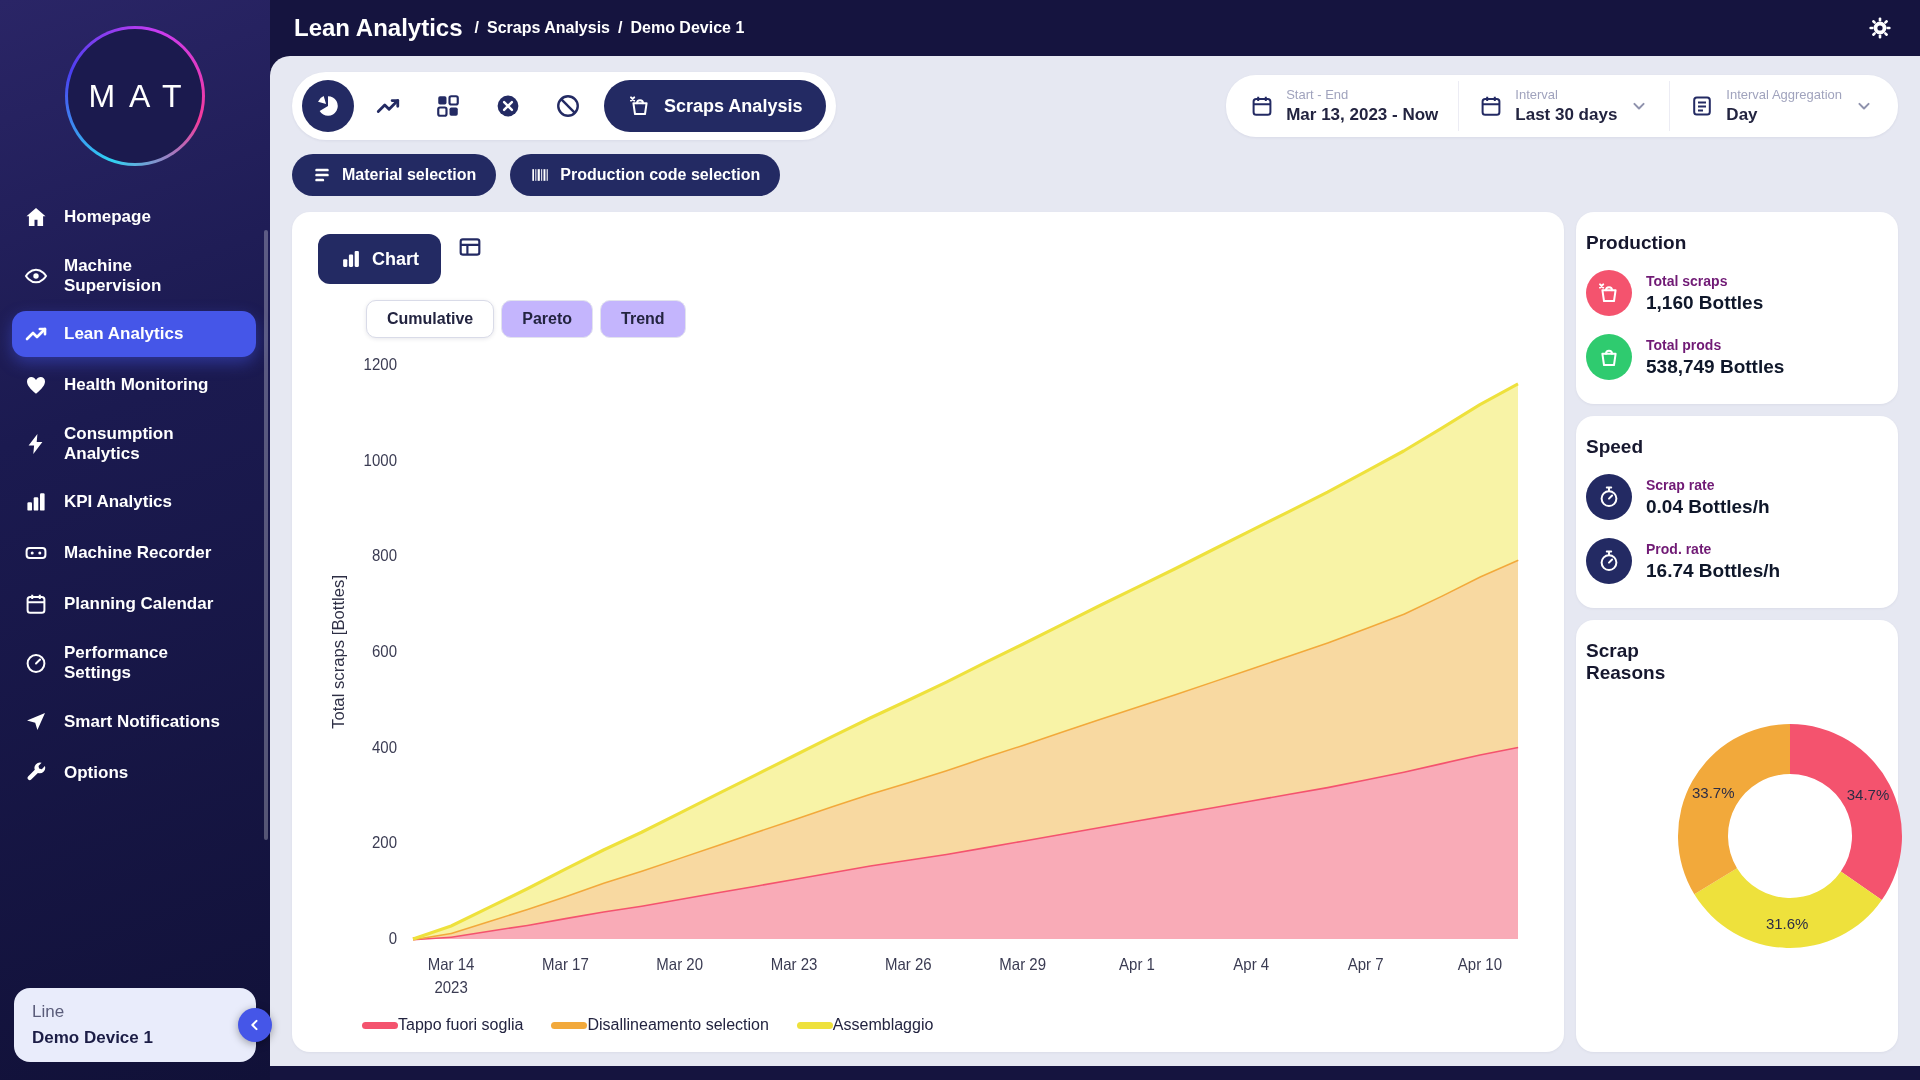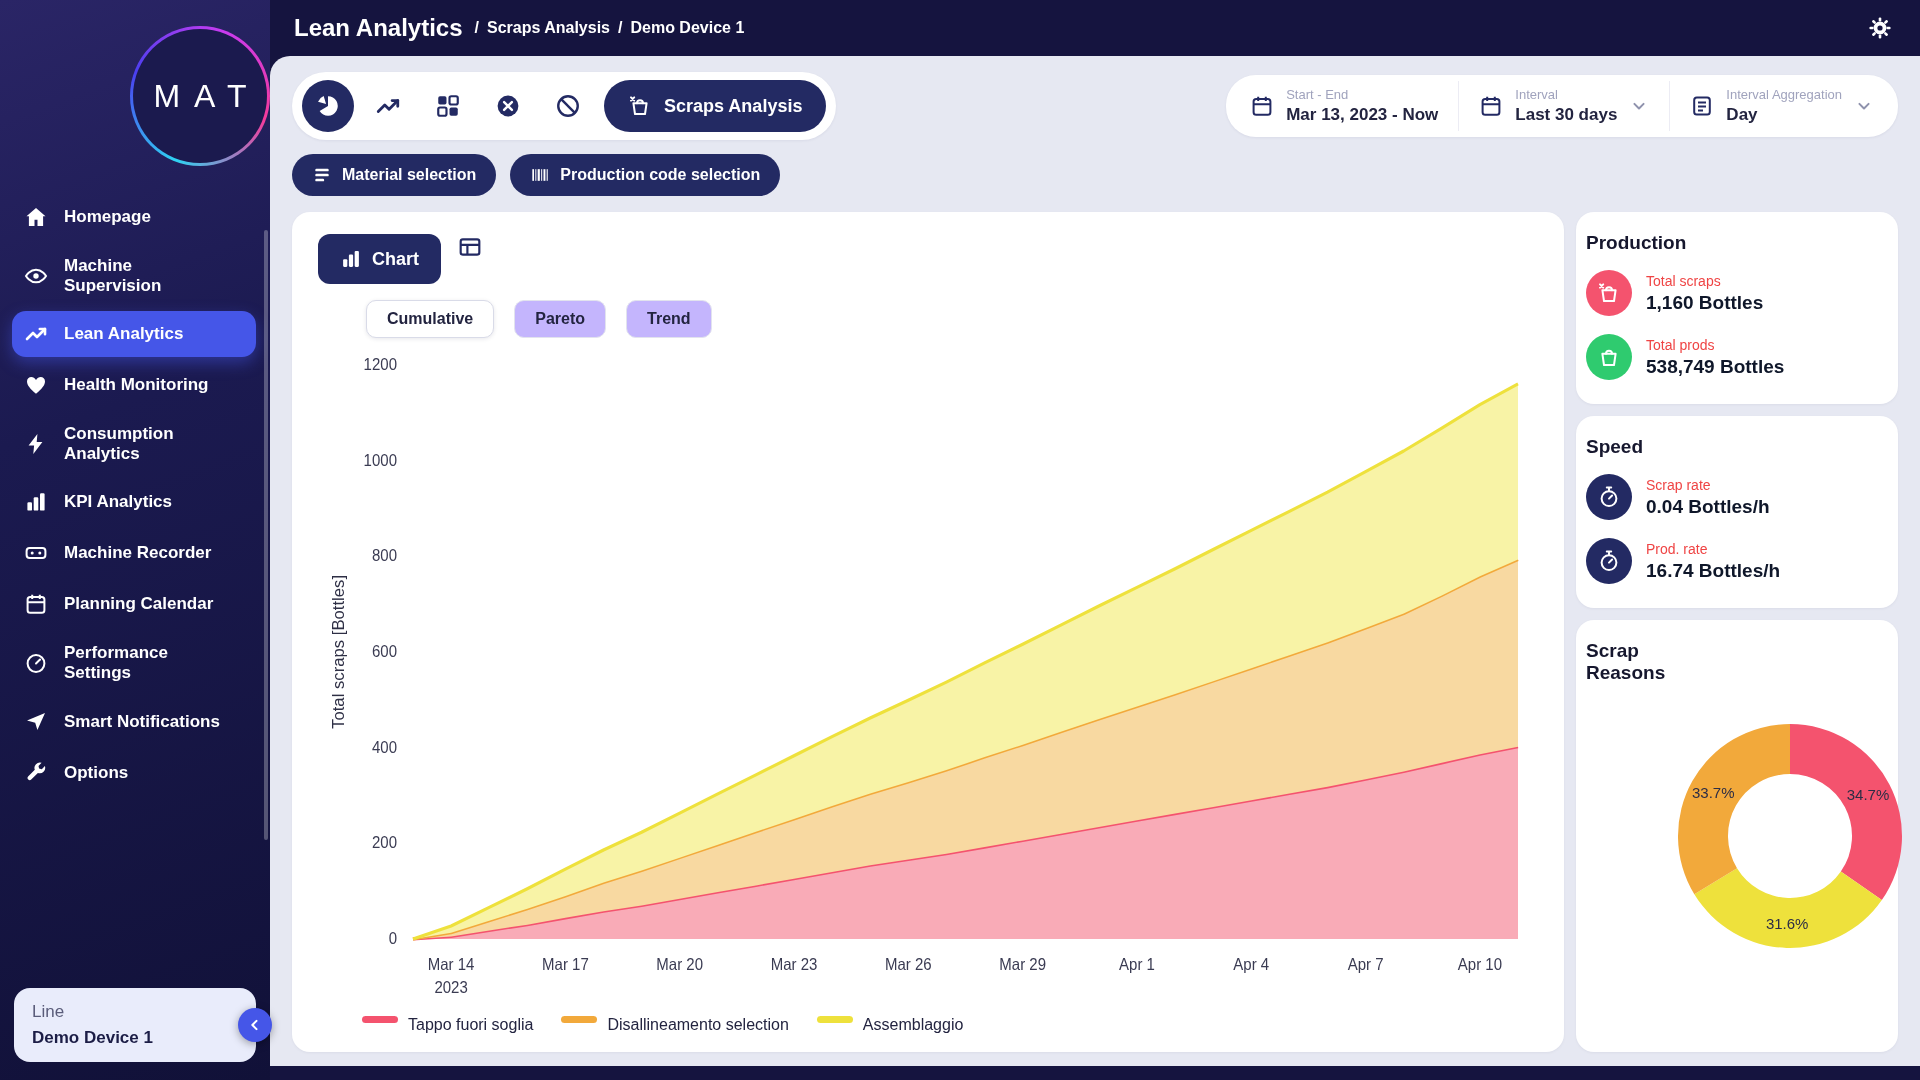--- a/index.html
+++ b/index.html
@@ -2,21 +2,21 @@
 <html><head>
 <meta charset="utf-8">
 <style>
 *{box-sizing:border-box;margin:0;padding:0}
 html,body{width:1920px;height:1080px;overflow:hidden}
 body{font-family:"Liberation Sans",sans-serif;background:#15143f;color:#16172e}
 button{font-family:inherit;cursor:pointer}
 .app{display:flex;width:100%;height:100%}
 
 .sidebar{width:270px;flex-shrink:0;position:relative;background:linear-gradient(160deg,#2a2566 0%,#1b1a50 38%,#111138 100%);color:#fff;display:flex;flex-direction:column}
-.logo-wrap{display:flex;justify-content:flex-end;padding:26px 0 20px}
+.logo-wrap{display:flex;justify-content:center;padding:26px 0 20px}
 .logo-ring{width:140px;height:140px;border-radius:50%;padding:3px;background:conic-gradient(from 200deg,#2fd3f2,#4b3ff0,#c93bf0,#f53b9b,#2fd3f2)}
 .logo-inner{width:100%;height:100%;border-radius:50%;background:#1b1a4e;display:flex;align-items:center;justify-content:center;font-size:32px;font-weight:400;letter-spacing:14px;padding-left:14px;color:#fff}
 .nav{flex:1;padding:8px 14px 0 12px;overflow:hidden}
 .nav-item{display:flex;align-items:center;gap:16px;padding:11px 12px;border-radius:14px;margin-bottom:5px;font-weight:700;font-size:17px;line-height:1.15;color:#fff}
 .nav-item.active{background:#4556e8;box-shadow:0 6px 16px rgba(69,86,232,.45)}
 .nav-icon{width:24px;height:24px;flex-shrink:0;display:inline-flex}
 .nav-icon svg{width:100%;height:100%}
 .nav-label{max-width:158px}
 .sidebar-scrollbar{position:absolute;right:2px;top:230px;width:4px;height:610px;background:rgba(255,255,255,.28);border-radius:2px}
 .device-card{position:relative;margin:10px 14px 18px;background:#e9ecfb;border-radius:16px;padding:14px 18px;color:#1c1d46}
@@ -56,38 +56,38 @@
 .filter-btn{height:42px;border-radius:21px;border:none;background:#232a63;color:#fff;display:flex;align-items:center;gap:10px;padding:0 20px;font-size:16px;font-weight:700}
 .filter-btn .btn-icon{width:20px;height:20px}
 
 .grid{display:flex;gap:12px;margin-top:16px;flex:1;min-height:0}
 .chart-card{flex:1;background:#fff;border-radius:18px;padding:22px 26px 16px;display:flex;flex-direction:column;min-width:0;box-shadow:0 1px 3px rgba(20,20,60,.05)}
 .chart-head{display:flex;gap:16px}
 .chart-btn{height:50px;border-radius:12px;border:none;background:#232a63;color:#fff;padding:0 22px;font-size:18px;font-weight:700;display:flex;gap:10px;align-items:center}
 .chart-btn .btn-icon{width:22px;height:22px}
 .table-btn{background:none;border:none;color:#232a63;display:flex}
 .table-btn .btn-icon{width:26px;height:26px}
-.tabs{display:flex;gap:20px;margin:16px 0 6px 48px}
+.tabs{display:flex;gap:7px;margin:16px 0 6px 48px}
 .tab{padding:9px 20px;border:1px solid #e2e3ee;background:#c4b5fd;font-size:16px;font-weight:600;color:#232440;border-radius:10px}
 .tab.active{background:#fff;border-color:#d9dbe8;box-shadow:0 1px 4px rgba(20,20,60,.10)}
 #area-chart{flex:1 1 auto;width:100%;min-height:0}
 .legend{display:flex;gap:28px;align-items:center;padding:4px 0 2px 44px}
-.legend-item{display:flex;align-items:flex-start;gap:10px}
+.legend-item{display:flex;align-items:center;}
 .legend-swatch{width:36px;height:7px;border-radius:4px}
 .legend-label{font-size:16px;color:#232440}
 
 .right-col{width:322px;flex-shrink:0;display:flex;flex-direction:column;gap:12px}
 .panel{background:#fff;border-radius:18px;padding:20px 10px;box-shadow:0 1px 3px rgba(20,20,60,.05)}
 .panel-title{font-size:19px;font-weight:800;color:#16172e;margin-bottom:16px}
 .kpi-row{display:flex;align-items:center;gap:14px;margin-bottom:18px}
 .kpi-row:last-child{margin-bottom:4px}
 .kpi-icon{width:46px;height:46px;border-radius:50%;display:flex;align-items:center;justify-content:center;color:#fff;flex-shrink:0}
 .kpi-icon svg{width:24px;height:24px}
 .kpi-texts{display:flex;flex-direction:column}
-.kpi-label{font-size:14px;font-weight:400;color:#ef4444;margin-bottom:3px}
+.kpi-label{font-size:14px;font-weight:700;color:#701a75;margin-bottom:3px}
 .kpi-value{font-size:19px;font-weight:800;color:#0f172a}
 .reasons{flex:1;display:flex;flex-direction:row}
 .donut-wrap{flex:1;display:flex;align-items:center;justify-content:center}
 #donut-chart{width:250px;height:250px}
 </style>
 </head>
 <body>
 
 <div class="app">
   <aside class="sidebar">

